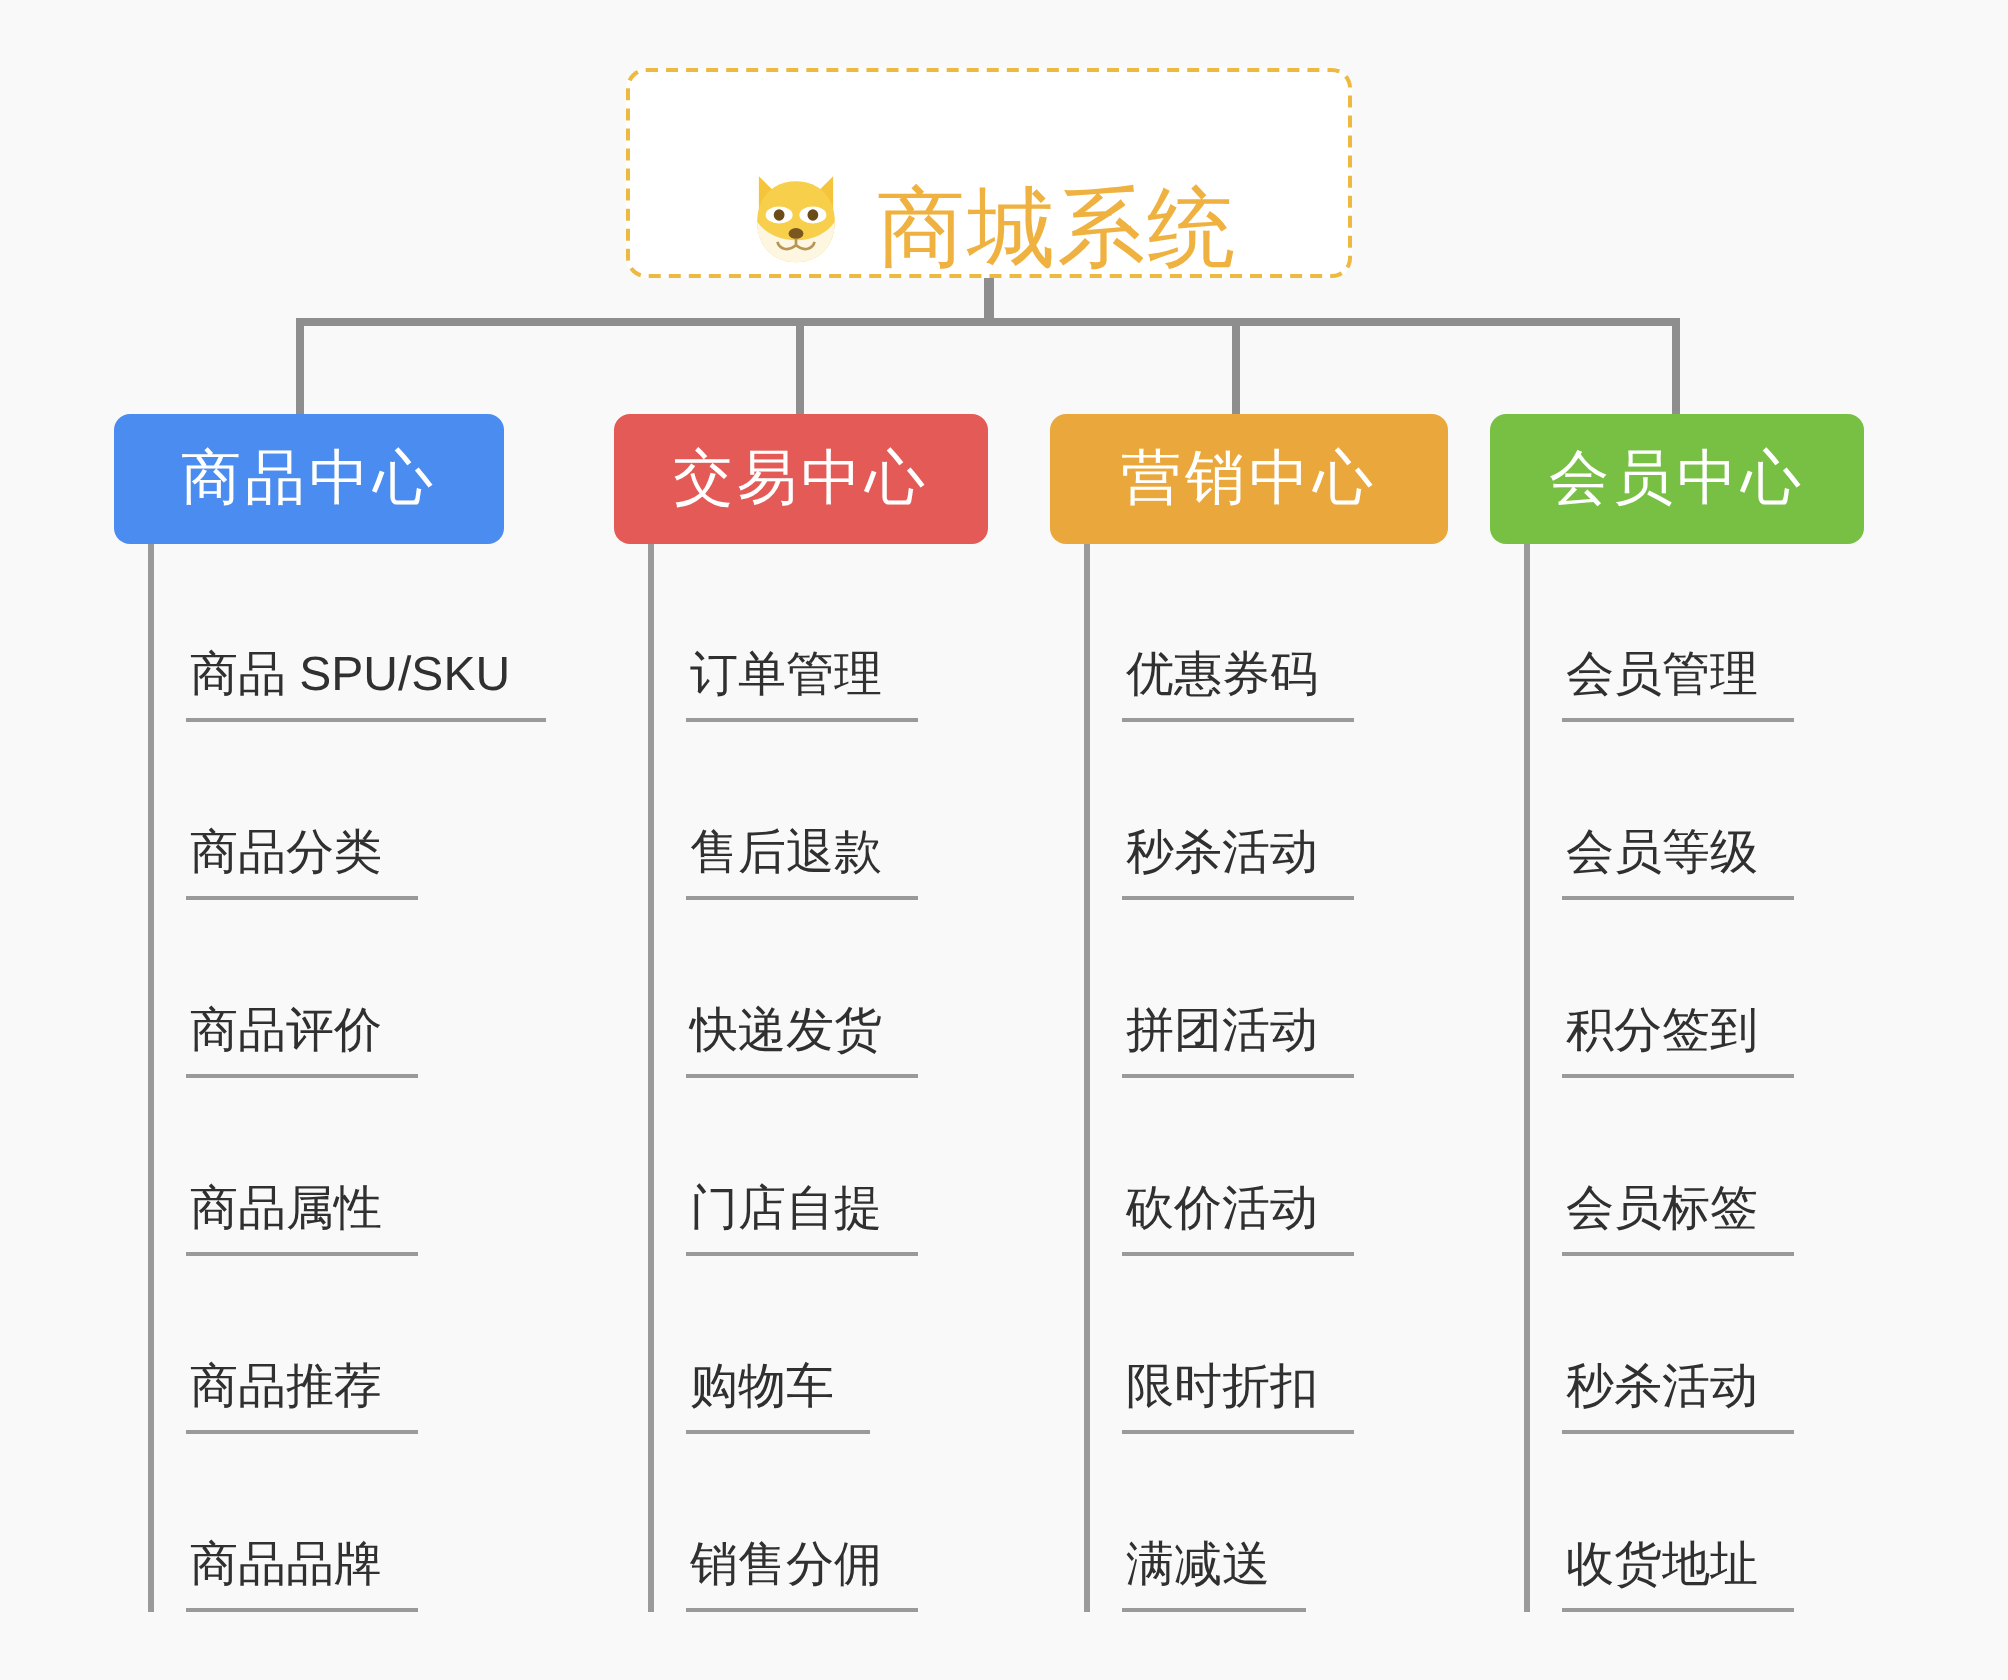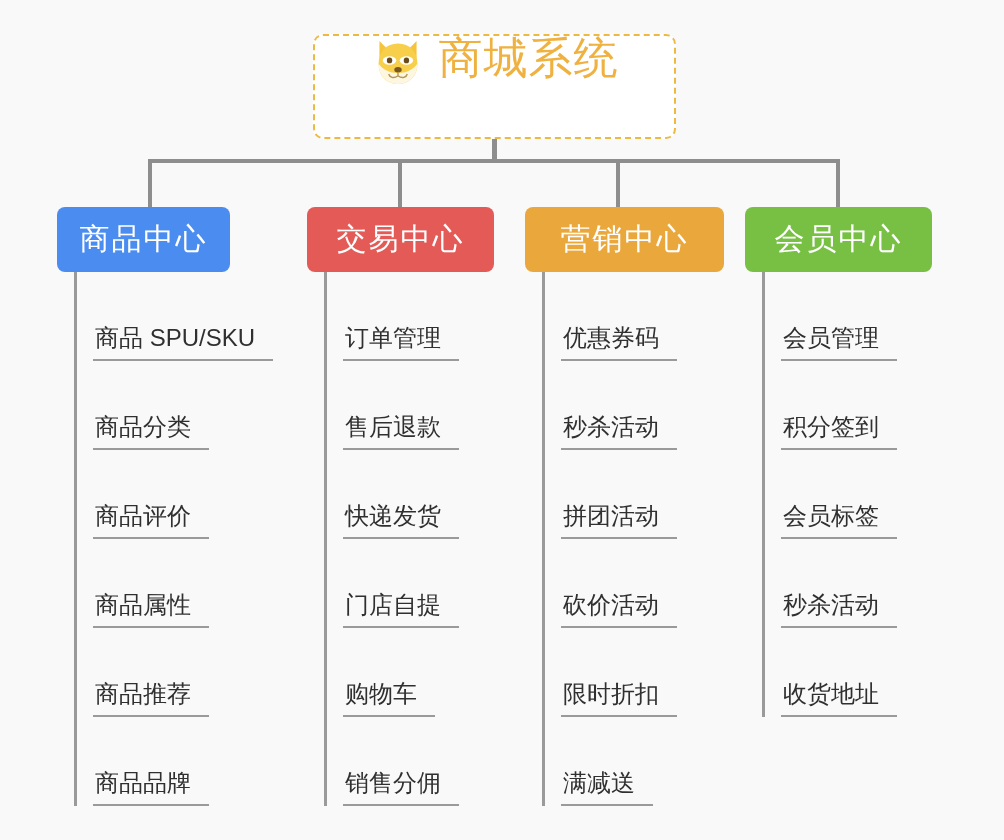--- a/index.html
+++ b/index.html
@@ -27,21 +27,21 @@
     position: absolute;
     left: 313px;
     top: 34px;
     width: 363px;
     height: 105px;
     box-sizing: border-box;
     background: #ffffff;
     border: 2px dashed #eeb940;
     border-radius: 10px;
     display: flex;
-    align-items: flex-start;
+    align-items: flex-end;
     justify-content: center;
     gap: 14px;
   }
   .root-icon {
     width: 54px;
     height: 54px;
     flex: 0 0 auto;
     display: block;
   }
   .root-title {
@@ -94,21 +94,21 @@
     font-size: 24px;
     line-height: 1.25;
     color: #303030;
     white-space: nowrap;
     border-bottom: 2px solid #9a9a9a;
     padding: 0 18px 6px 2px;
   }
 
   
   #branch-0 { left: 57px;  }
-  #branch-0 .branch-head { width: 173px; }
+  #branch-0 .branch-head { width: 195px; }
   #branch-1 { left: 307px; }
   #branch-1 .branch-head { width: 187px; }
   #branch-2 { left: 525px; }
   #branch-2 .branch-head { width: 199px; }
   #branch-3 { left: 745px; }
   #branch-3 .branch-head { width: 187px; }
 </style>
 </head>
 <body style="background: rgb(249, 249, 249);">
 
@@ -221,20 +221,23 @@
 
   <div class="branch" id="branch-3">
     <div class="branch-head" style="background: rgb(119, 192, 68);">
       <span>会员中心</span>
     </div>
     <div class="branch-body">
       <div class="leaf">
           <span class="leaf-label">会员管理</span>
         </div>
       <div class="leaf">
+          <span class="leaf-label">会员等级</span>
+        </div>
+      <div class="leaf">
           <span class="leaf-label">积分签到</span>
         </div>
       <div class="leaf">
           <span class="leaf-label">会员标签</span>
         </div>
       <div class="leaf">
           <span class="leaf-label">秒杀活动</span>
         </div>
       <div class="leaf">
           <span class="leaf-label">收货地址</span>

